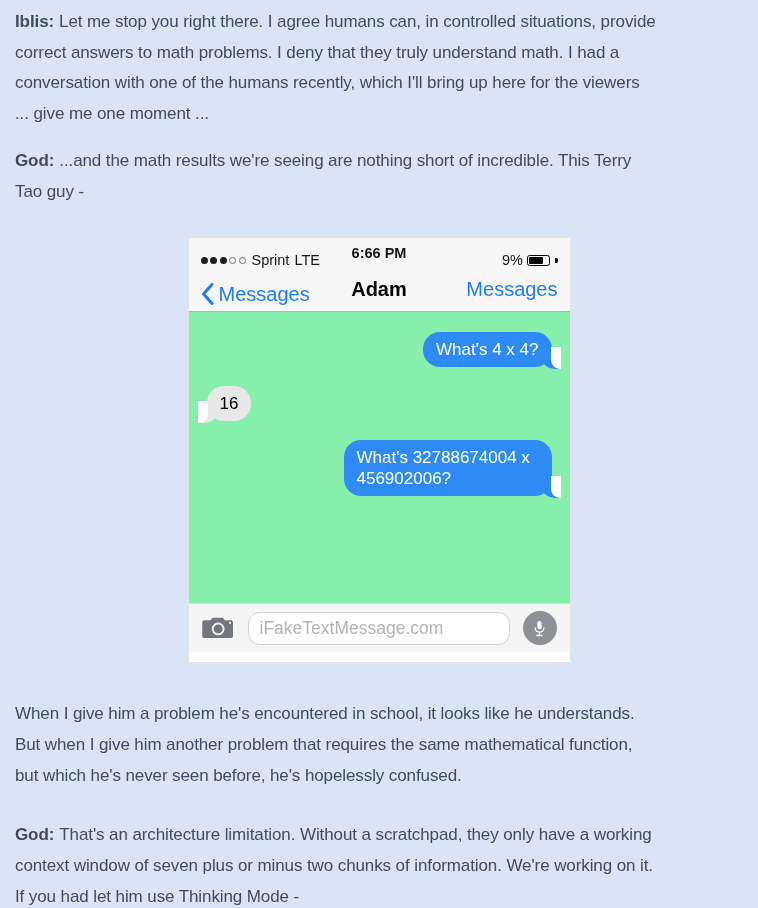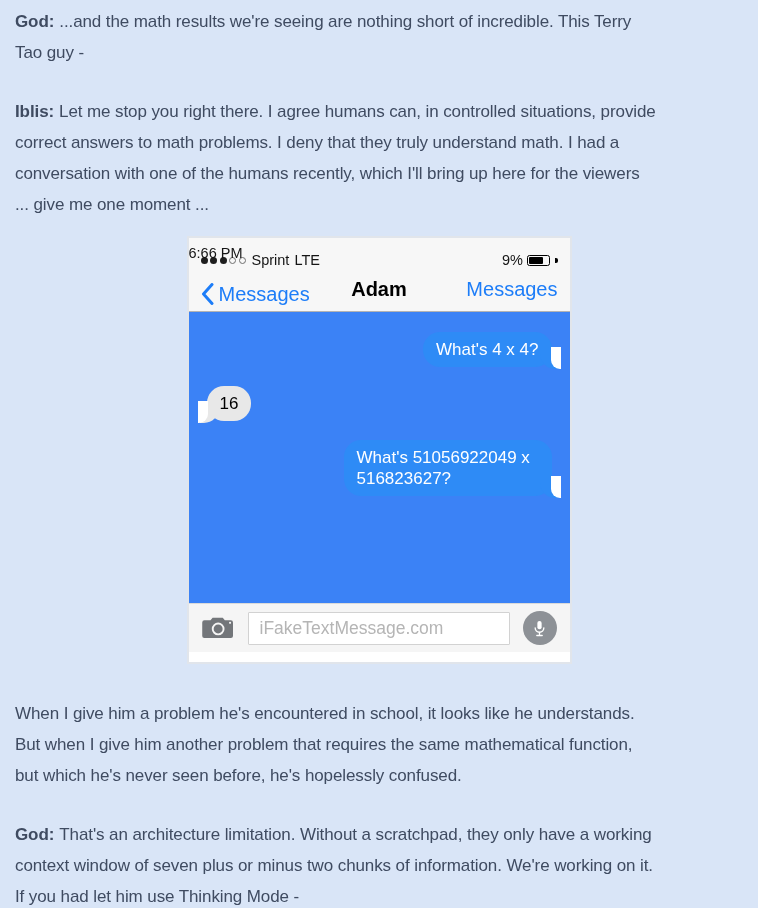--- a/index.html
+++ b/index.html
@@ -36,21 +36,21 @@
     font-size:14.5px; color:#151515;
     position:relative;
   }
   .signal-dots { display:flex; align-items:center; gap:2.5px; margin-right:6px; }
   .dot { width:7px; height:7px; border-radius:50%; }
   .dot.filled { background:#1d1d1d; }
   .dot.empty { border:1.3px solid #6f6f6f; background:transparent; }
   .carrier { margin-right:5px; }
   .status-time {
     position:absolute; left:0; right:0; top:7px;
-    text-align:left; font-weight:400;
+    text-align:center; font-weight:700;
   }
   .battery-group { margin-left:auto; display:flex; align-items:center; gap:4px; z-index:1; }
   .battery-body {
     width:23px; height:11px;
     border:1px solid #000; border-radius:2.5px;
     padding:1px; display:flex;
   }
   .battery-fill { width:75%; background:#000; border-radius:1px; }
   .battery-nub { width:2.5px; height:5px; background:#000; border-radius:0 2px 2px 0; margin-left:1px; }
 
@@ -61,21 +61,21 @@
     padding:0 12px; position:relative;
   }
   .back-group { display:flex; align-items:center; gap:5px; font-size:20px; color:#1d7df8; z-index:1;margin-top:9px; }
   .nav-title {
     position:absolute; left:0; right:0;
     text-align:center; font-weight:700; font-size:20px; color:#000;
   }
   .details-label { margin-left:auto; font-size:20px; color:#1d7df8; z-index:1; }
 
   .messages {
-    height:291px; background:#3b82f6;
+    height:291px; background:#86efac;
     padding:20px 10px 0;
     display:flex; flex-direction:column; gap:19px;
     overflow:hidden;
   }
   .msg {
     max-width:208px;
     padding:7px 13px;
     border-radius:17px;
     font-size:17px; line-height:21px;
     position:relative;
@@ -104,47 +104,47 @@
   }
 
   .input-bar {
     height:49px; background:#f5f5f5;
     border-top:1px solid #dadada;
     display:flex; align-items:center;
     padding:0 13px; gap:13px;
   }
   .fake-input {
     flex:1; height:33px;
-    background:#fff; border:1px solid #d2d2d2; border-radius:1px;
+    background:#fff; border:1px solid #d2d2d2; border-radius:12px;
     display:flex; align-items:center;
     padding:0 11px;
     font-size:17.5px; color:#b5b5b5;
     overflow:hidden; white-space:nowrap;
   }
   .mic-circle {
     width:34px; height:34px; border-radius:50%;
     background:#8d9196;
     display:flex; align-items:center; justify-content:center;
     flex:0 0 auto;
   }
   .camera-icon { flex:0 0 auto; display:flex; }
   .bottom-strip { height:8px; background:#fff; }
 </style>
 </head>
 <body>
 
 <div class="content">
 
-  <p class="para"><span class="speaker">God:</span><span>...and the math results we're seeing are nothing short of incredible. This Terry
-Tao guy -</span></p>
-
   <p class="para tight"><span class="speaker">Iblis:</span><span>Let me stop you right there. I agree humans can, in controlled situations, provide
 correct answers to math problems. I deny that they truly understand math. I had a
 conversation with one of the humans recently, which I'll bring up here for the viewers
 ... give me one moment ...</span></p>
+
+  <p class="para"><span class="speaker">God:</span><span>...and the math results we're seeing are nothing short of incredible. This Terry
+Tao guy -</span></p>
 
   <div class="phone-wrap">
     <div class="phone">
 
       <div class="status-bar">
         <span class="signal-dots">
           <span class="dot filled"></span>
             <span class="dot filled"></span>
             <span class="dot filled"></span>
             <span class="dot empty"></span>
@@ -169,21 +169,21 @@
             </svg>
           <span>Messages</span>
         </span>
         <span class="nav-title">Adam</span>
         <span class="details-label">Messages</span>
       </div>
 
       <div class="messages">
         <div class="msg right">What's 4 x 4?</div>
         <div class="msg left">16</div>
-        <div class="msg right">What's 51056922049 x 516823627?</div>
+        <div class="msg right">What's 32788674004 x 456902006?</div>
       </div>
 
       <div class="input-bar">
         <span class="camera-icon">
           <svg width="33" height="24" viewBox="0 0 28 20">
               <path fill="#73767a" d="M2 3.5 h5.2 L9 1.2 h8.6 l1.8 2.3 h5.1 a1.8 1.8 0 0 1 1.8 1.8 v11.4 a1.8 1.8 0 0 1 -1.8 1.8 H2 a1.8 1.8 0 0 1 -1.8 -1.8 V5.3 A1.8 1.8 0 0 1 2 3.5 z"></path>
               <circle cx="13.7" cy="10.8" r="4.6" fill="none" stroke="#f5f5f5" stroke-width="1.6"></circle>
               <circle cx="23.8" cy="5.6" r="0.9" fill="#f5f5f5"></circle>
             </svg>
         </span>

